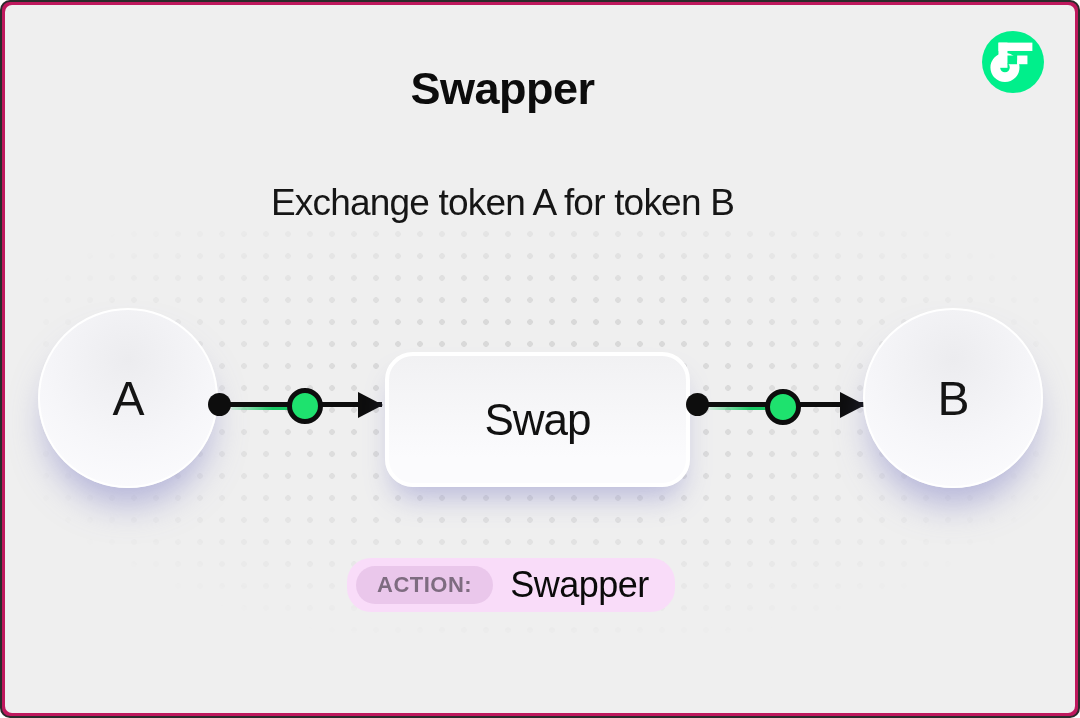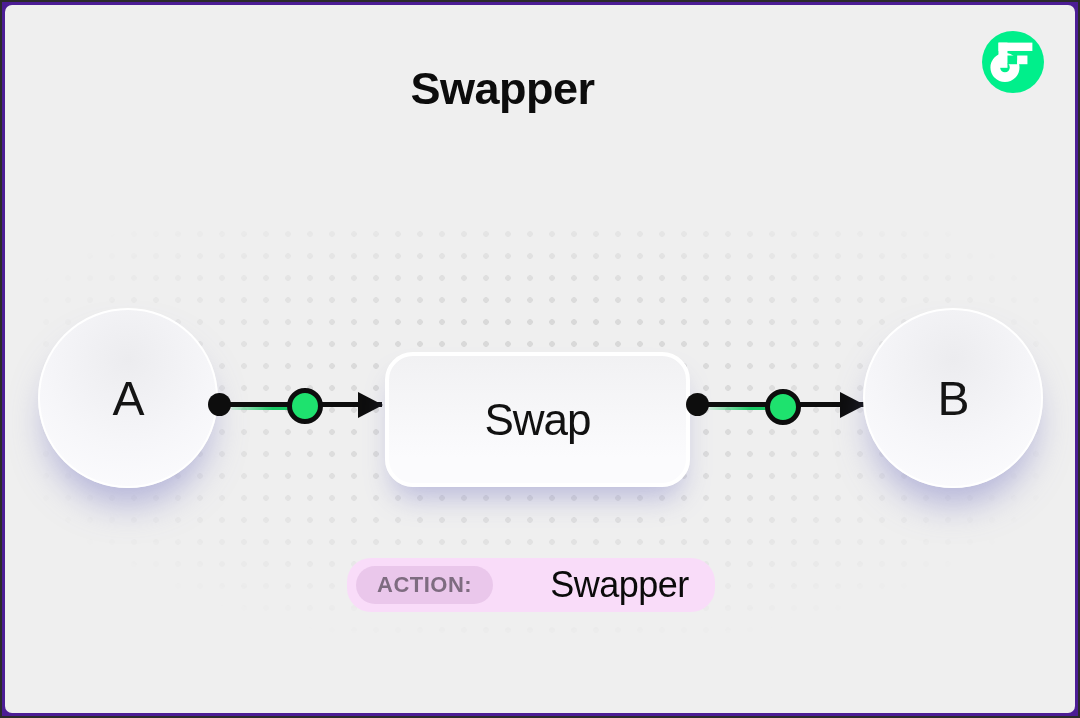--- a/index.html
+++ b/index.html
@@ -2,22 +2,22 @@
 <html><head>
 <meta charset="utf-8">
 <style>
   * { margin: 0; padding: 0; box-sizing: border-box; }
   html, body { width: 1080px; height: 718px; background: #ffffff; font-family: "Liberation Sans", sans-serif; }
 
   .frame {
     position: relative;
     width: 1080px; height: 718px;
     border: 2px solid #2b2b2b;
-    border-radius: 0;
-    background: #4c1d95;
+    border-radius: 10px;
+    background: #be185d;
     overflow: hidden;
     padding-left: 17px;
   }
   .card {
     position: absolute;
     left: 3px; top: 3px; right: 3px; bottom: 3px;
     background: #efefef;
     border-radius: 7px;
     overflow: hidden;
   }
@@ -113,21 +113,20 @@
   .e2-mid   { left: 760px; top: 384px; }
   .e2-arrow { left: 835px; top: 387px; }
 
   
   .action-badge {
     position: absolute; left: 342px; top: 553px; height: 54px;
     background: #f9dcf9;
     border-radius: 24px;
     display: inline-flex; align-items: center;
     padding: 0 26px 0 9px;
-    gap: 40px;
   }
   .action-label {
     background: #eac7eb;
     color: #7e6c80;
     border-radius: 19px;
     height: 38px;
     display: inline-flex; align-items: center;
     padding: 0 21px;
     font-size: 22px; font-weight: 600; letter-spacing: 0.5px;
   }
@@ -139,20 +138,21 @@
 </style>
 </head>
 <body>
 
 <div class="frame">
   <div class="card">
 
     <div class="dots"></div>
 
     <div class="title">Swapper</div>
+    <div class="subtitle">Exchange token A for token B</div>
 
     <div class="logo">
       <svg viewBox="0 0 64 64" width="62" height="62" aria-hidden="true">
         <circle cx="32" cy="32" r="32" fill="#00ef8b"></circle>
         <circle cx="23.7" cy="37.7" r="10" fill="none" stroke="#ffffff" stroke-width="10"></circle>
         <rect x="17" y="12" width="35" height="8.6" fill="#ffffff"></rect>
         <rect x="17" y="12" width="9.3" height="26" fill="#ffffff"></rect>
         <rect x="26.3" y="25.3" width="10" height="9" fill="#00ef8b"></rect>
         <rect x="36.3" y="25.3" width="10.6" height="9" fill="#ffffff"></rect>
       </svg>

